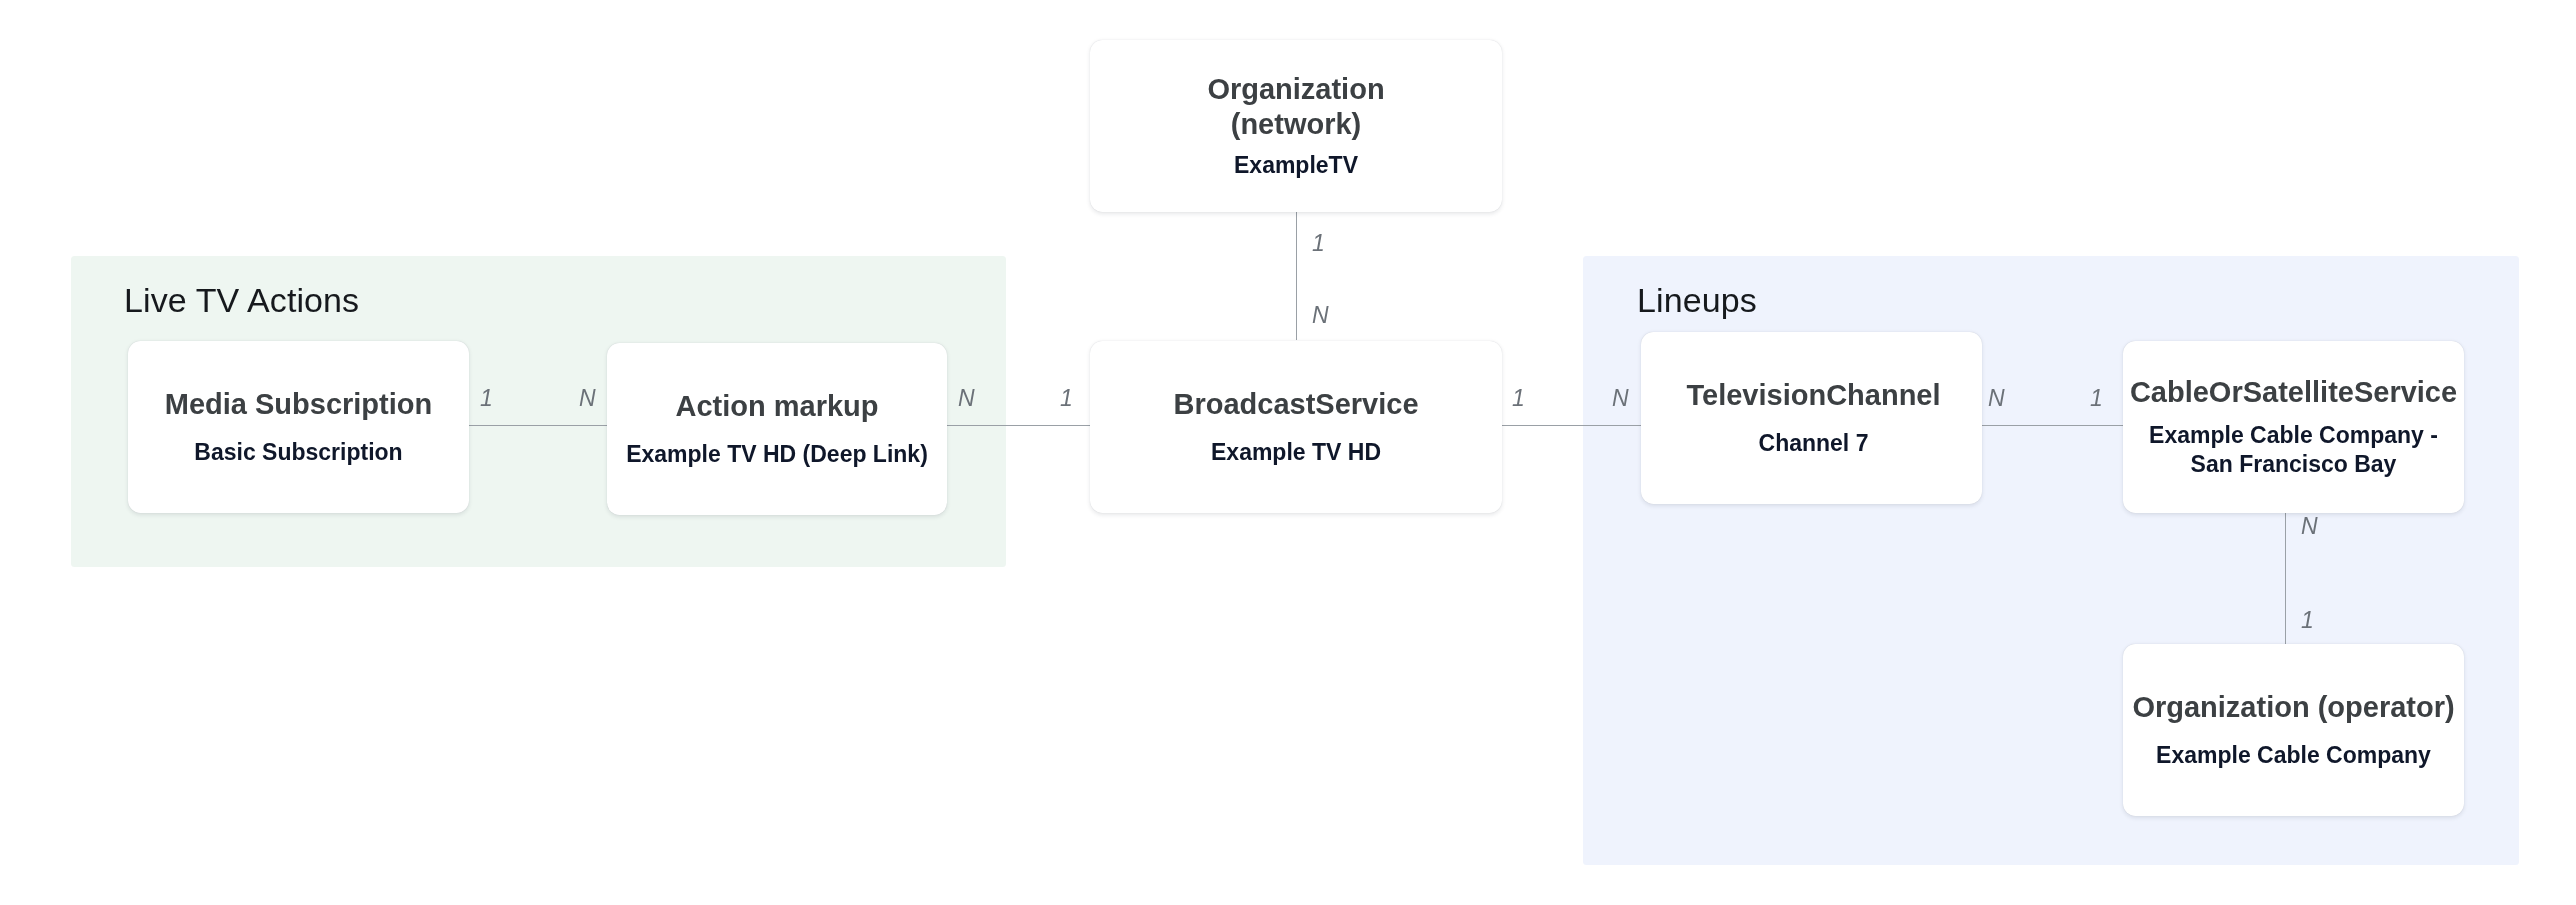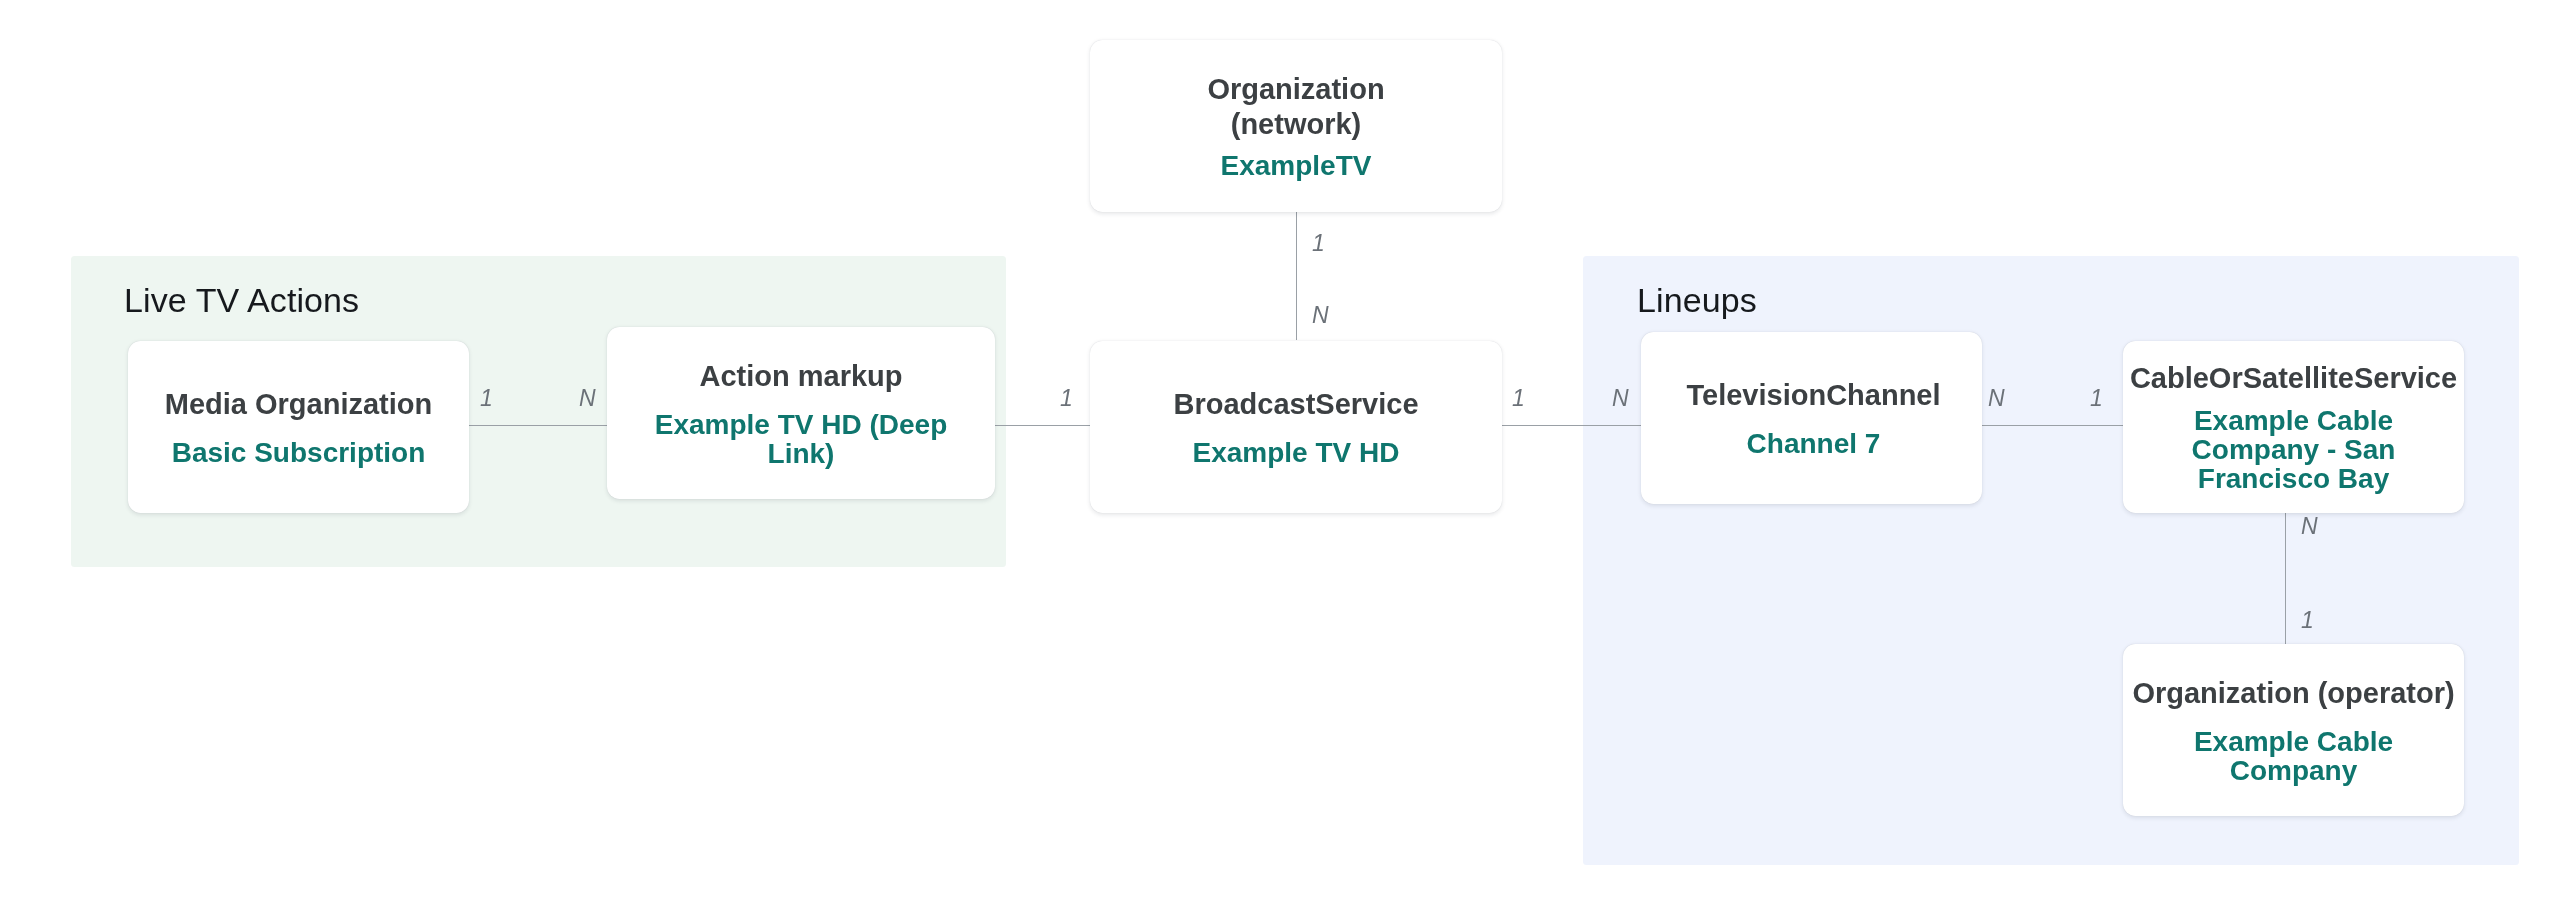--- a/index.html
+++ b/index.html
@@ -65,23 +65,23 @@
   }
   .node-title {
     font-size: 29px;
     line-height: 35px;
     color: #3c4043;
     text-align: center;
     white-space: nowrap;
   }
   .node-sub {
     margin-top: 16px;
-    font-size: 28px;
+    font-size: 23px;
     line-height: 29px;
-    color: #0f766e;
+    color: #0f172a;
     text-align: center;
   }
   .node-sub.wrap { white-space: normal; }
 
   
   .edge-h {
     position: absolute;
     height: 0;
     border-top: 1.8px solid #9aa0a6;
     z-index: 1;
@@ -145,25 +145,25 @@
 
   <div class="node" id="node-organization-network" style="left:1090px; top:40px; width:412px; height:172px;">
     <div class="node-title">
       <span>Organization</span><br>
       <span>(network)</span>
     </div>
     <div class="node-sub" style="margin-top:8.8px;">ExampleTV</div>
   </div>
 
   <div class="node" id="node-media-subscription" style="left:128px; top:341px; width:341px; height:172px;">
-    <div class="node-title">Media Organization</div>
+    <div class="node-title">Media Subscription</div>
     <div class="node-sub">Basic Subscription</div>
   </div>
 
-  <div class="node" id="node-action-markup" style="left:607px; top:327px; width:388px; height:172px;">
+  <div class="node" id="node-action-markup" style="left:607px; top:343px; width:340px; height:172px;">
     <div class="node-title">Action markup</div>
     <div class="node-sub">Example TV HD (Deep Link)</div>
   </div>
 
   <div class="node" id="node-broadcast-service" style="left:1090px; top:341px; width:412px; height:172px;">
     <div class="node-title">BroadcastService</div>
     <div class="node-sub">Example TV HD</div>
   </div>
 
   <div class="node" id="node-television-channel" style="left:1641px; top:332px; width:341px; height:172px;padding-left:20px;">

